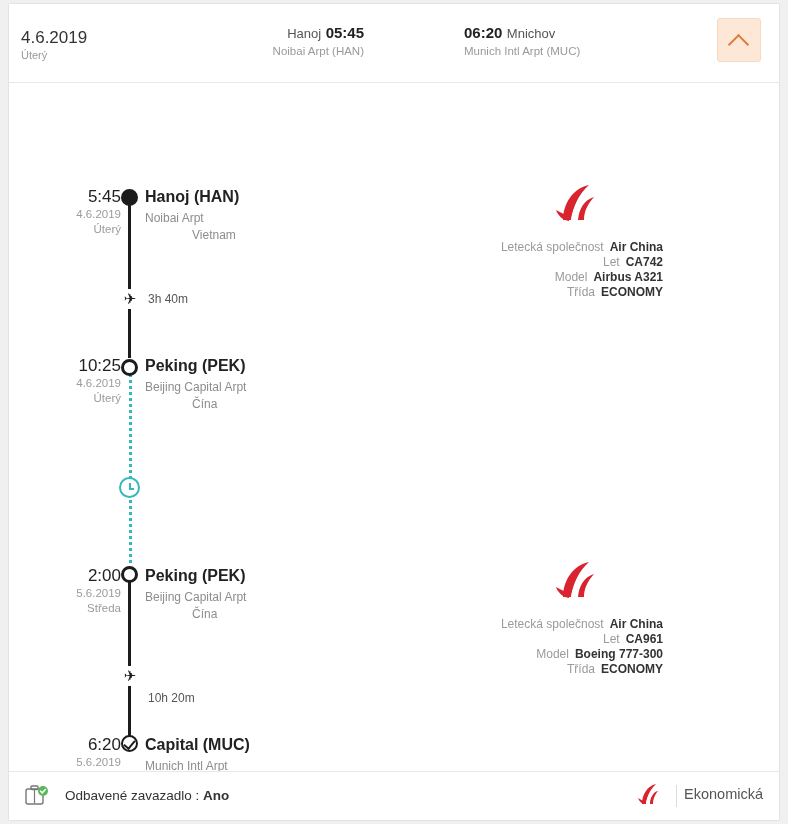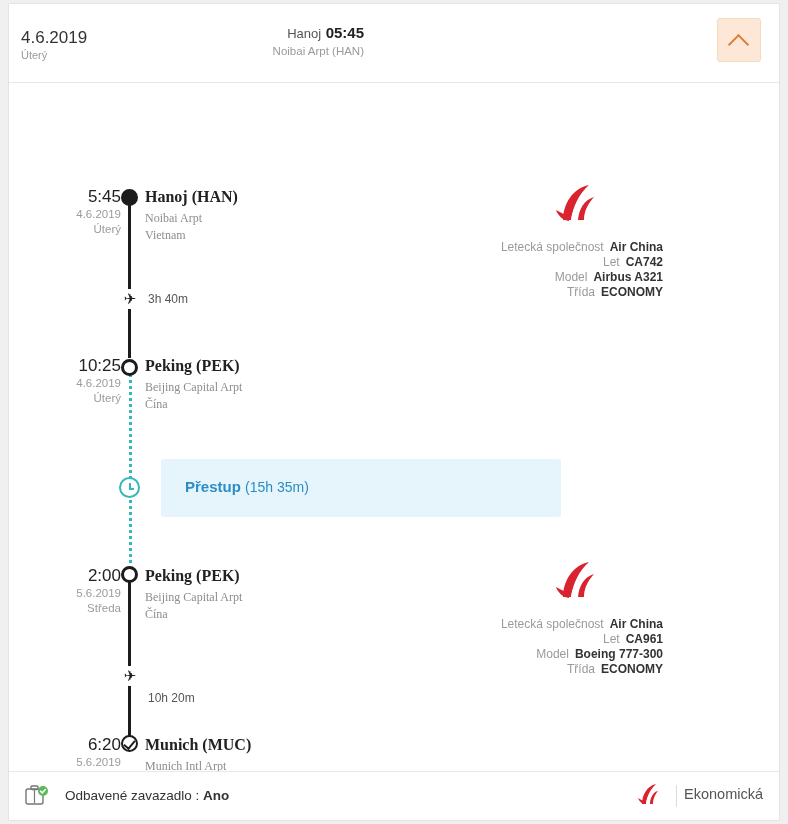--- a/index.html
+++ b/index.html
@@ -169,38 +169,38 @@
     line-height: 15px;
   }
   .t-day {
     font-size: 11.5px;
     color: #9b9b9b;
     line-height: 15px;
   }
   .place-col {
     position: absolute;
     left: 136px;
-    font-family: Liberation Serif, serif;
   }
   .p-name {
     font-size: 16px;
     color: #222;
     font-weight: bold;
     line-height: 20px;
   }
   .p-apt {
     font-size: 12px;
     color: #8d8d8d;
     line-height: 17px;
     margin-top: 3px;
   }
   .p-country {
     font-size: 12px;
     color: #8d8d8d;
     line-height: 17px;
+    margin-left: 47px;
   }
 
   
   .spine {
     position: absolute;
     left: 119px;
     width: 3px;
     background: #1c1c1c;
   }
   .spine.dotted {
@@ -396,20 +396,27 @@
 
       <div class="hdr-dep">
         <div>
           <span class="hdr-city">Hanoj</span>
           <span class="hdr-time">05:45</span>
         </div>
         <div class="hdr-apt">Noibai Arpt (HAN)</div>
       </div>
 
 
+      <div class="hdr-arr">
+        <div>
+          <span class="hdr-time">06:20</span>
+          <span class="hdr-city">Mnichov</span>
+        </div>
+        <div class="hdr-apt">Munich Intl Arpt (MUC)</div>
+      </div>
 
       <div class="collapse-btn">
         <span class="chev"></span>
       </div>
     </div>
 
     <div class="body">
 
       <div class="spine" style="top:115px; height:160px;"></div>
       <div class="spine dotted" style="top:285px; height:195px;"></div>
@@ -462,26 +469,20 @@
       <div class="place-col" style="top:273px;">
         <div class="p-name">Peking (PEK)</div>
         <div class="p-apt">Beijing Capital Arpt</div>
         <div class="p-country">Čína</div>
       </div>
 
       <div class="clock" style="top:394px;">
         <span class="h"></span>
         <span class="m"></span>
       </div>
-      <div class="layover" style="top:376px;">
-        <div class="lbl">
-          <span>Přestup</span>
-          <span class="dur">(15h 35m)</span>
-        </div>
-      </div>
 
       <div class="node hollow" style="top:483px;"></div>
       <div class="time-col" style="top:483px;">
         <div class="t-time">2:00</div>
         <div class="t-date">5.6.2019</div>
         <div class="t-day">Středa</div>
       </div>
       <div class="place-col" style="top:483px;">
         <div class="p-name">Peking (PEK)</div>
         <div class="p-apt">Beijing Capital Arpt</div>
@@ -516,21 +517,21 @@
 
       <div class="node check" style="top:652px;">
         <span class="mark"></span>
       </div>
       <div class="time-col" style="top:652px;">
         <div class="t-time">6:20</div>
         <div class="t-date">5.6.2019</div>
         <div class="t-day">Středa</div>
       </div>
       <div class="place-col" style="top:652px;">
-        <div class="p-name">Munich (MUC)</div>
+        <div class="p-name">Capital (MUC)</div>
         <div class="p-apt">Munich Intl Arpt</div>
         <div class="p-country">Německo</div>
       </div>
     </div>
 
     <div class="footer">
       <div class="bag-icon">
         <svg viewBox="0 0 26 25" width="26" height="25" aria-hidden="true">
           <rect x="3" y="6" width="17" height="15" rx="2" fill="#ffffff" stroke="#777" stroke-width="1.4"></rect>
           <rect x="8" y="3" width="7" height="3.5" rx="1" fill="none" stroke="#777" stroke-width="1.4"></rect>

